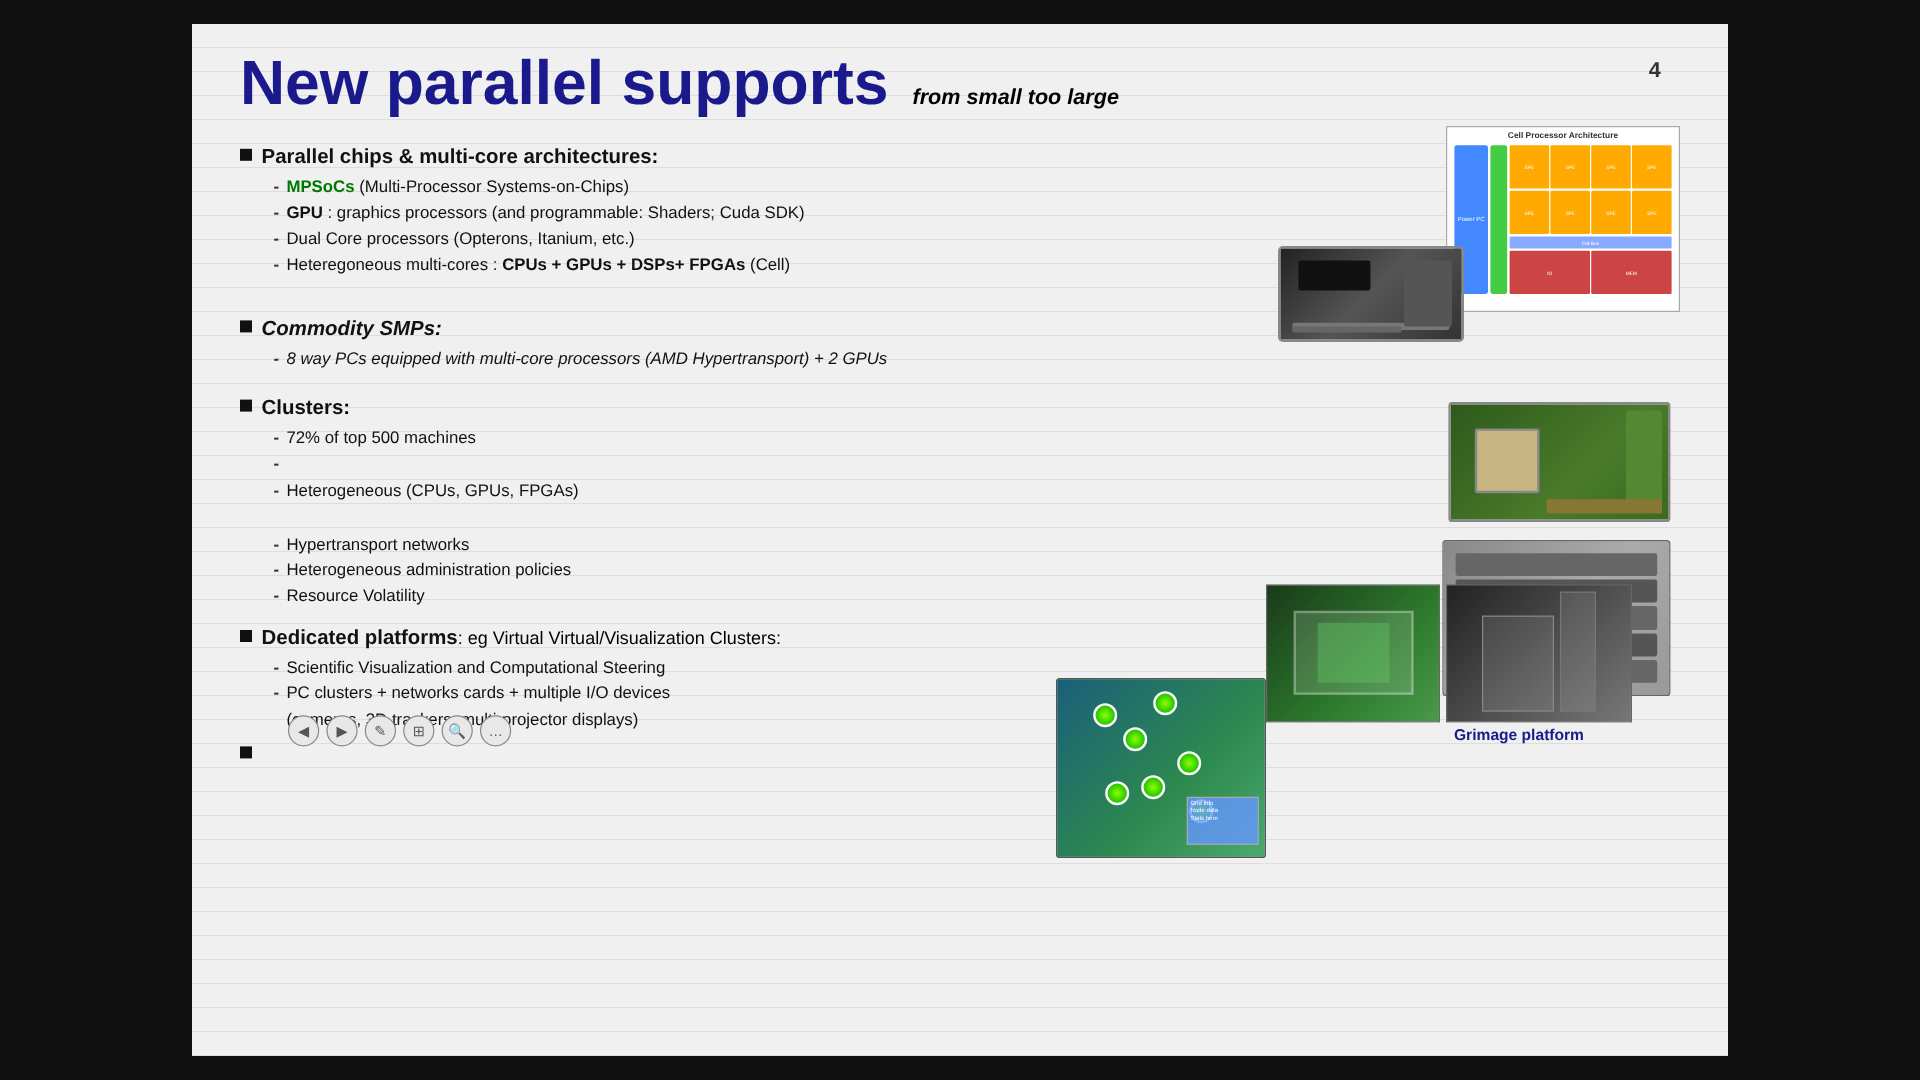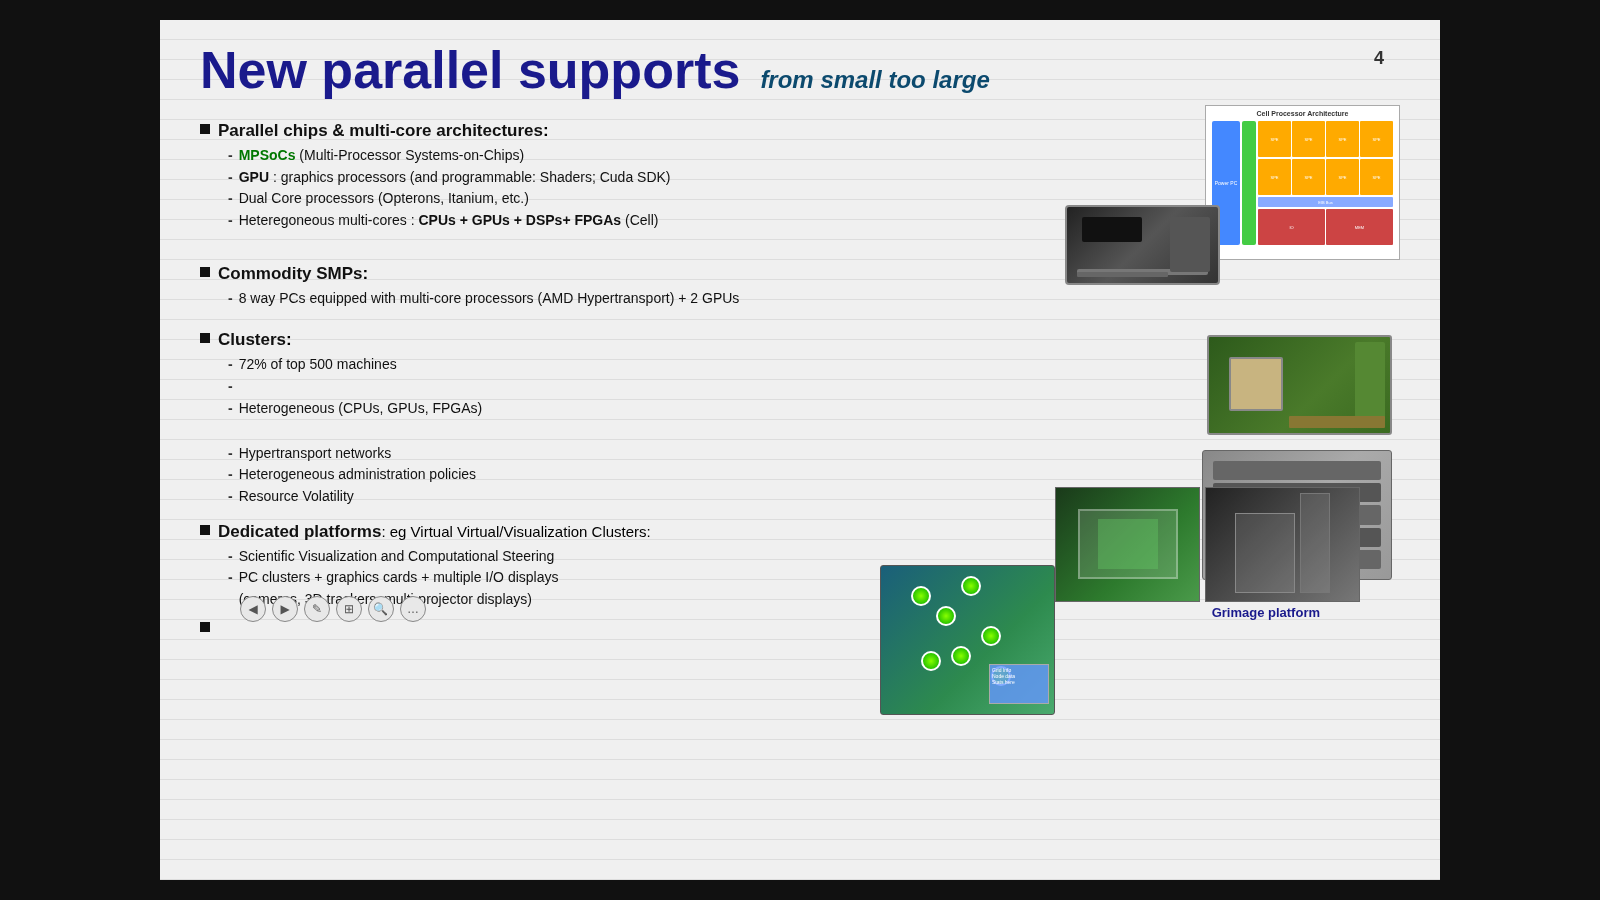--- a/index.html
+++ b/index.html
@@ -53,23 +53,23 @@
       align-items: baseline;
       gap: 20px;
       margin-bottom: 14px;
     }
     .main-title {
       font-size: 52px;
       font-weight: bold;
       color: #1a1a8c;
     }
     .subtitle {
-      font-size: 24px;
-      font-weight: bold;
-      color: #0c4a6e;
+      font-size: 18px;
+      font-weight: bold;
+      color: #000000;
       font-style: italic;
       text-align: center;
     }
     .section {
       display: flex;
       margin-bottom: 10px;
       position: relative;
       margin-top: 21px;
     }
     .bullet-main {
@@ -332,21 +332,21 @@
         </div>
       </div>
     </div>
 
     <div class="gpu-card">
       <div style="position:absolute;top:10px;left:15px;width:60px;height:25px;background:#111;border-radius:2px;"></div>
       <div style="position:absolute;top:10px;right:8px;width:40px;height:55px;background:#555;border-radius:2px;"></div>
       <div style="position:absolute;bottom:6px;left:10px;right:50px;height:5px;background:#666;border-radius:1px;"></div>
     </div>
 
-    <div class="section" style="margin-bottom:14px;margin-top:32px;">
+    <div class="section" style="margin-bottom:14px;margin-top:32px;font-style:italic;">
       <div style="flex:1;">
         <div class="bullet-main">
           <div class="bullet-square"></div>
           <div>
             <span class="section-label">Commodity SMPs</span><span style="font-size:17px;font-weight:bold;">:</span>
           </div>
         </div>
         <div class="sub-items">
           <div class="sub-item">
             <span class="dash">-</span>
@@ -435,21 +435,21 @@
             <span class="section-label">Dedicated platforms</span><span style="font-size:15px;">: eg Virtual Virtual/Visualization Clusters:</span>
           </div>
         </div>
         <div class="sub-items">
           <div class="sub-item">
             <span class="dash">-</span>
             <span>Scientific Visualization and Computational Steering</span>
           </div>
           <div class="sub-item">
             <span class="dash">-</span>
-            <span>PC clusters + graphics cards + multiple I/O displays</span>
+            <span>PC clusters + networks cards + multiple I/O devices</span>
           </div>
           <div class="sub-item">
             <span class="dash" style="visibility:hidden;">-</span>
             <span>        (cameras, 3D trackers, multi-projector displays)</span>
           </div>
         </div>
       </div>
     </div>
 
     <div class="vr-left">

